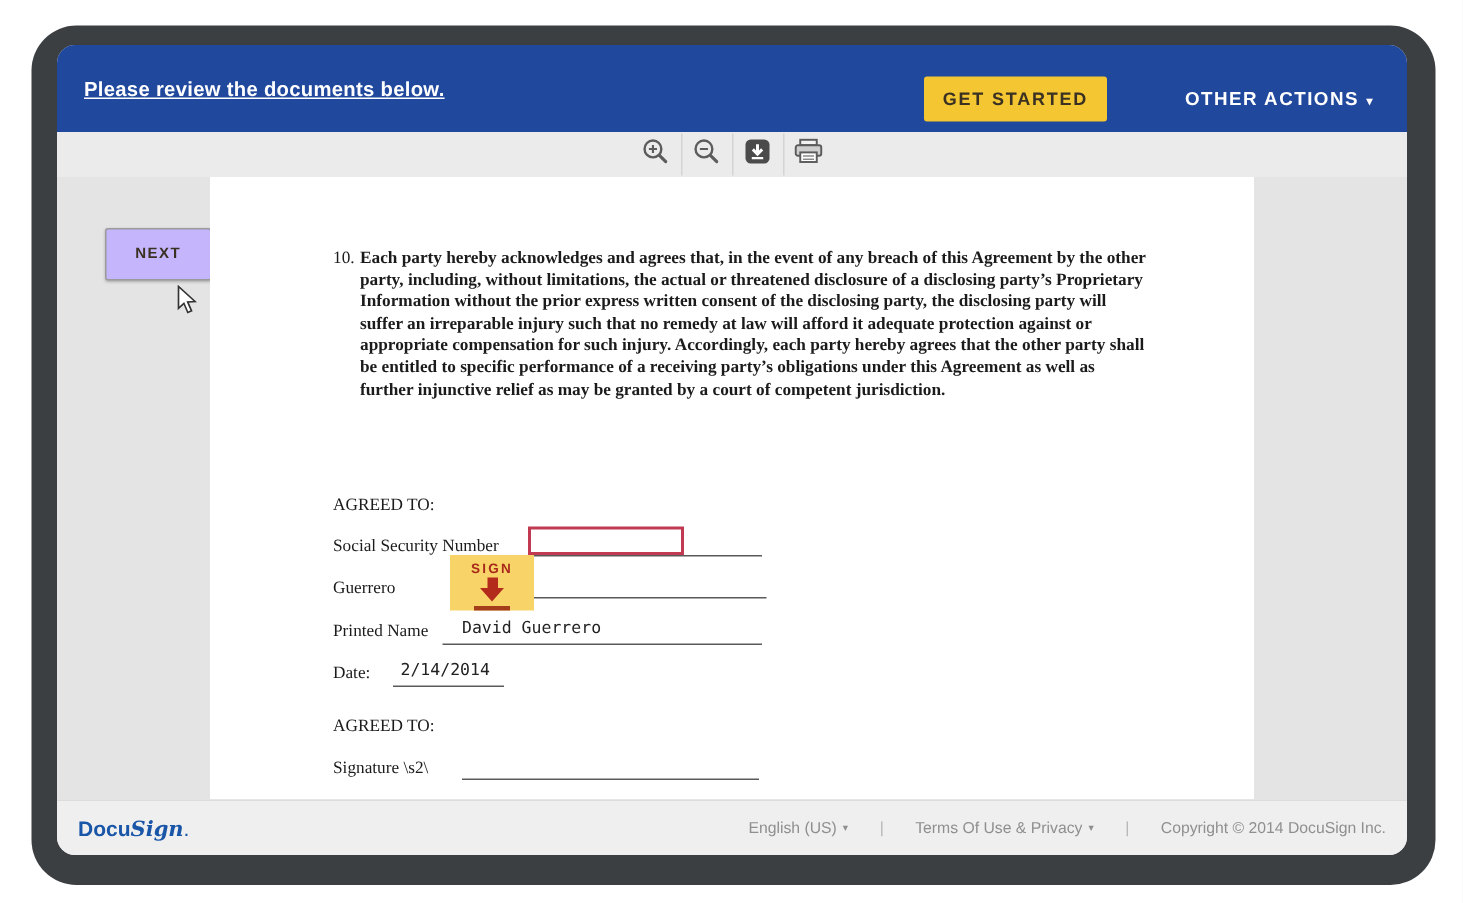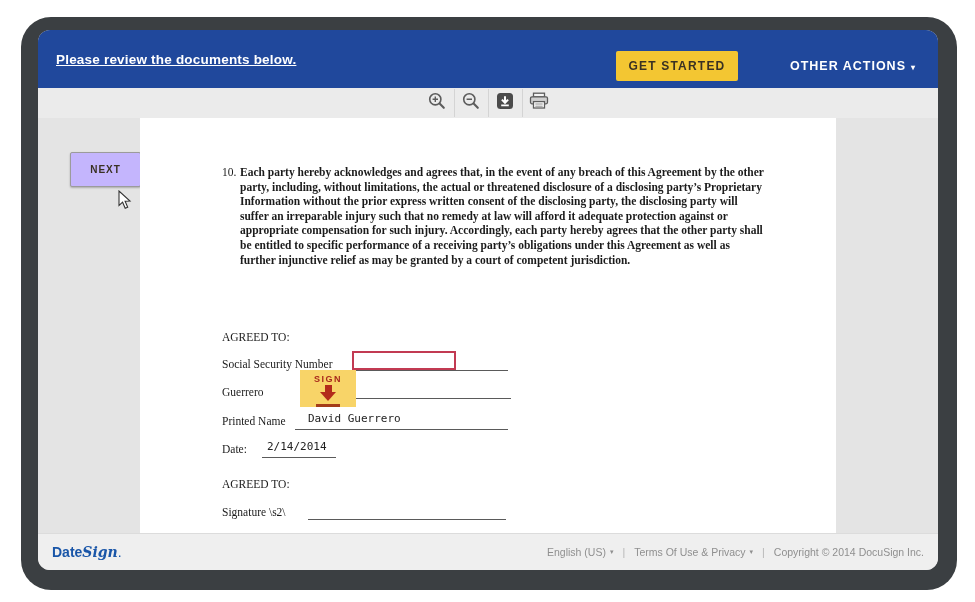--- a/index.html
+++ b/index.html
@@ -82,21 +82,21 @@
   .date-value { left:127px; top:322px; }
   .sig2-label { top:388px; }
   .sig2-line  { left:168px; top:401px; width:198px; }
 
   
   .footerbar { position:absolute; left:0; top:503px; width:900px; height:37px; background:#efefef;
                border-top:1px solid #dcdcdc; display:flex; align-items:center; justify-content:space-between; }
   .brand { margin-left:14px; color:#1a56a8; font-size:14px; cursor:pointer; }
   .brand .docu { font-weight:bold; font-family:"Liberation Sans", sans-serif; }
   .brand .sign { font-style:italic; font-weight:bold; font-family:"DejaVu Serif", serif; }
-  .footer-links { margin-right:14px; color:#8f8f8f; font-size:10.5px; display:flex; align-items:flex-end; gap:9px; }
+  .footer-links { margin-right:14px; color:#8f8f8f; font-size:10.5px; display:flex; align-items:flex-end; gap:21px; }
   .footer-links .link { cursor:pointer; display:flex; align-items:center; gap:4px; }
   .footer-links .chev { font-size:7px; }
   .footer-links .pipe { color:#b5b5b5; }
 </style>
 </head>
 <body>
 
 <div class="stage">
   <div class="frame"></div>
 
@@ -204,21 +204,21 @@
         <div class="agreed agreed2">AGREED TO:</div>
 
         <div class="flabel sig2-label">Signature \s2\</div>
         <div class="uline sig2-line"></div>
 
       </div>
     </div>
 
     <footer class="footerbar">
       <div class="brand">
-        <span class="docu">Date</span><span class="sign">Sign</span><span>.</span>
+        <span class="docu">Docu</span><span class="sign">Sign</span><span>.</span>
       </div>
       <div class="footer-links">
         <span class="link">
           <span>English (US)</span>
           <span class="chev">▾</span>
         </span>
         <span class="pipe">|</span>
         <span class="link">
           <span>Terms Of Use &amp; Privacy</span>
           <span class="chev">▾</span>

